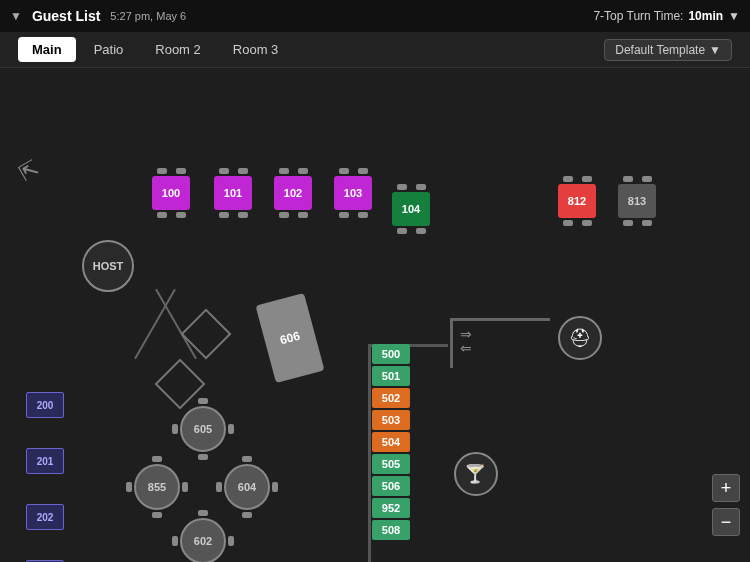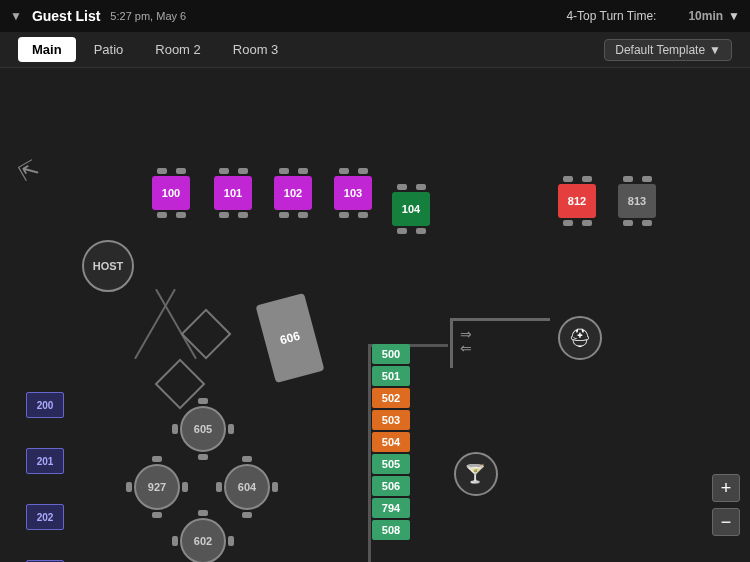--- a/index.html
+++ b/index.html
@@ -47,22 +47,21 @@
     .top-bar-right {
       margin-left: auto;
       display: flex;
       align-items: center;
       gap: 5px;
       font-size: 12px;
       color: #ccc;
     }
     .turn-time-value {
       font-weight: bold;
-      color: #a3a3a3;
-      margin-left: 27px;
+      color: #ffffff;
     }
 
     
     .tab-bar {
       display: flex;
       align-items: center;
       background: #222;
       height: 36px;
       padding: 0 18px;
       gap: 4px;
@@ -239,21 +238,21 @@
     }
   </style>
 </head>
 <body>
 
 <div class="top-bar">
   <span class="top-bar-chevron">▼</span>
   <span class="top-bar-title">Guest List</span>
   <span class="top-bar-time">5:27 pm, May 6</span>
   <div class="top-bar-right">
-    <span>4-Top Turn Time:</span>
+    <span>7-Top Turn Time:</span>
     <span class="turn-time-value">10min</span>
     <span>▼</span>
   </div>
 </div>
 
 <div class="tab-bar">
   <div class="tab active">Main</div>
   <div class="tab">Patio</div>
   <div class="tab">Room 2</div>
   <div class="tab">Room 3</div>
@@ -379,21 +378,21 @@
       <div class="table-round" style="width:46px;height:46px;display:flex;align-items:center;justify-content:center;font-size:11px;font-weight:bold;">605</div>
     </div>
   </div>
 
   <div style="position:absolute;top:396px;left:134px;">
     <div style="position:relative;width:46px;height:46px;">
       <div style="position:absolute;top:-8px;left:18px;width:10px;height:6px;background:#888;border-radius:2px;"></div>
       <div style="position:absolute;bottom:-8px;left:18px;width:10px;height:6px;background:#888;border-radius:2px;"></div>
       <div style="position:absolute;top:18px;left:-8px;width:6px;height:10px;background:#888;border-radius:2px;"></div>
       <div style="position:absolute;top:18px;right:-8px;width:6px;height:10px;background:#888;border-radius:2px;"></div>
-      <div class="table-round" style="width:46px;height:46px;display:flex;align-items:center;justify-content:center;font-size:11px;font-weight:bold;">927</div>
+      <div class="table-round" style="width:46px;height:46px;display:flex;align-items:center;justify-content:center;font-size:11px;font-weight:bold;">855</div>
     </div>
   </div>
 
   <div style="position:absolute;top:396px;left:224px;">
     <div style="position:relative;width:46px;height:46px;">
       <div style="position:absolute;top:-8px;left:18px;width:10px;height:6px;background:#888;border-radius:2px;"></div>
       <div style="position:absolute;bottom:-8px;left:18px;width:10px;height:6px;background:#888;border-radius:2px;"></div>
       <div style="position:absolute;top:18px;left:-8px;width:6px;height:10px;background:#888;border-radius:2px;"></div>
       <div style="position:absolute;top:18px;right:-8px;width:6px;height:10px;background:#888;border-radius:2px;"></div>
       <div class="table-round" style="width:46px;height:46px;display:flex;align-items:center;justify-content:center;font-size:11px;font-weight:bold;">604</div>
@@ -419,21 +418,21 @@
   <div style="position:absolute;top:276px;left:368px;width:80px;height:3px;background:#555;"></div>
 
   <div class="bar-section">
     <div class="table-bar green">500</div>
     <div class="table-bar green">501</div>
     <div class="table-bar orange">502</div>
     <div class="table-bar orange">503</div>
     <div class="table-bar orange">504</div>
     <div class="table-bar green">505</div>
     <div class="table-bar green">506</div>
-    <div class="table-bar green">794</div>
+    <div class="table-bar green">952</div>
     <div class="table-bar green">508</div>
   </div>
 
   <div class="icon-circle" style="top:248px;left:558px;">
     <span style="font-size:18px;">⛑</span>
   </div>
 
   <div class="icon-circle" style="top:384px;left:454px;">
     <span style="font-size:18px;">🍸</span>
   </div>

